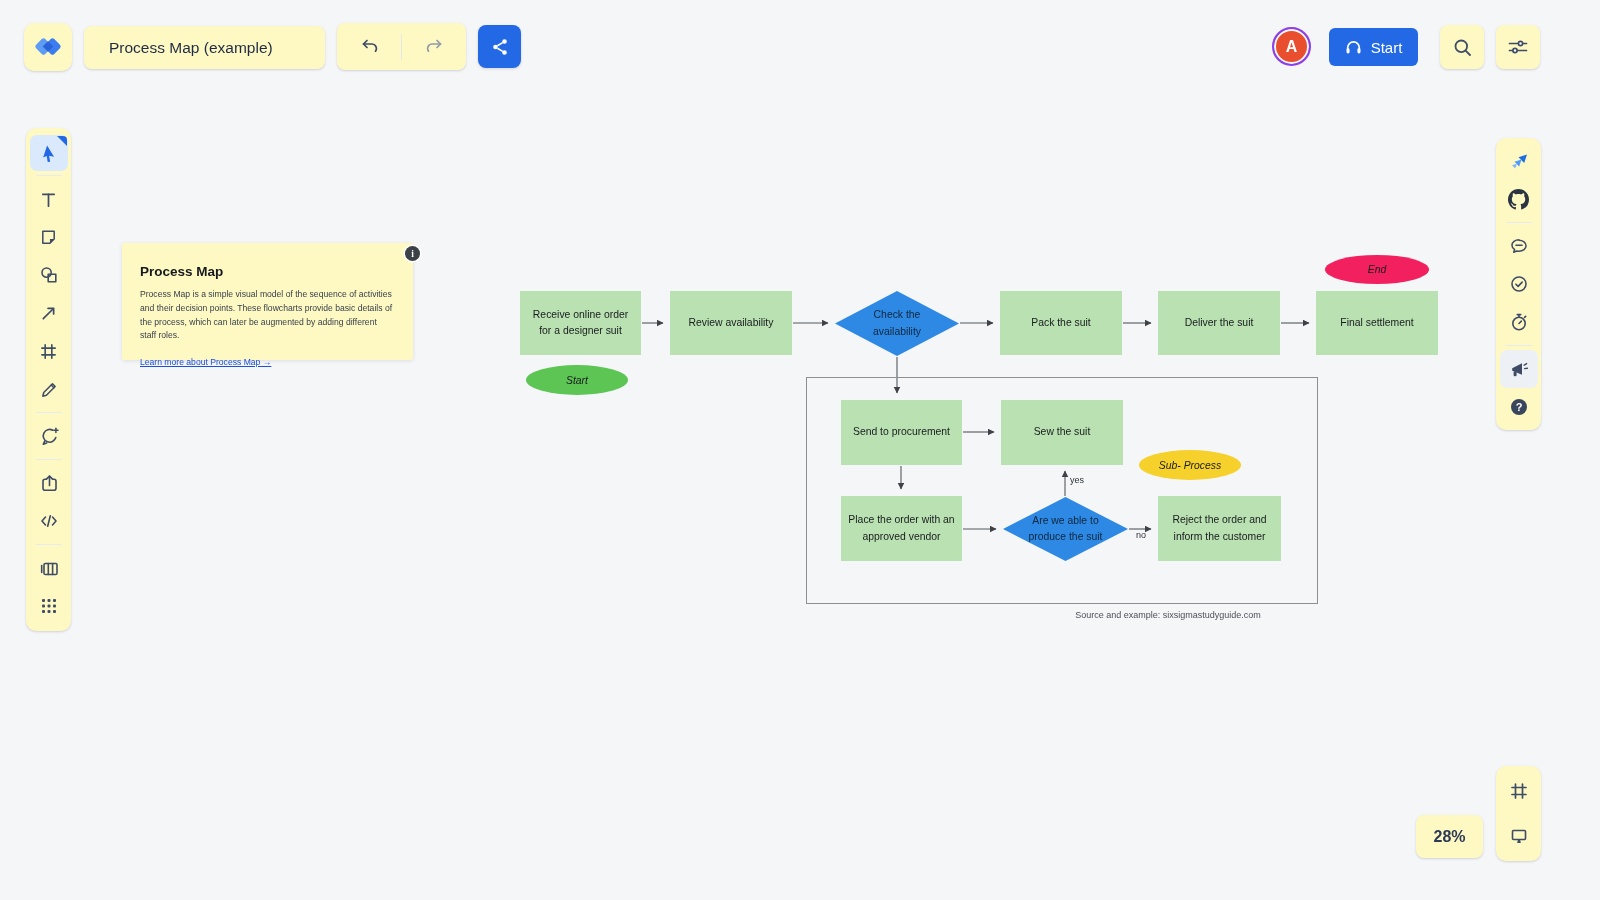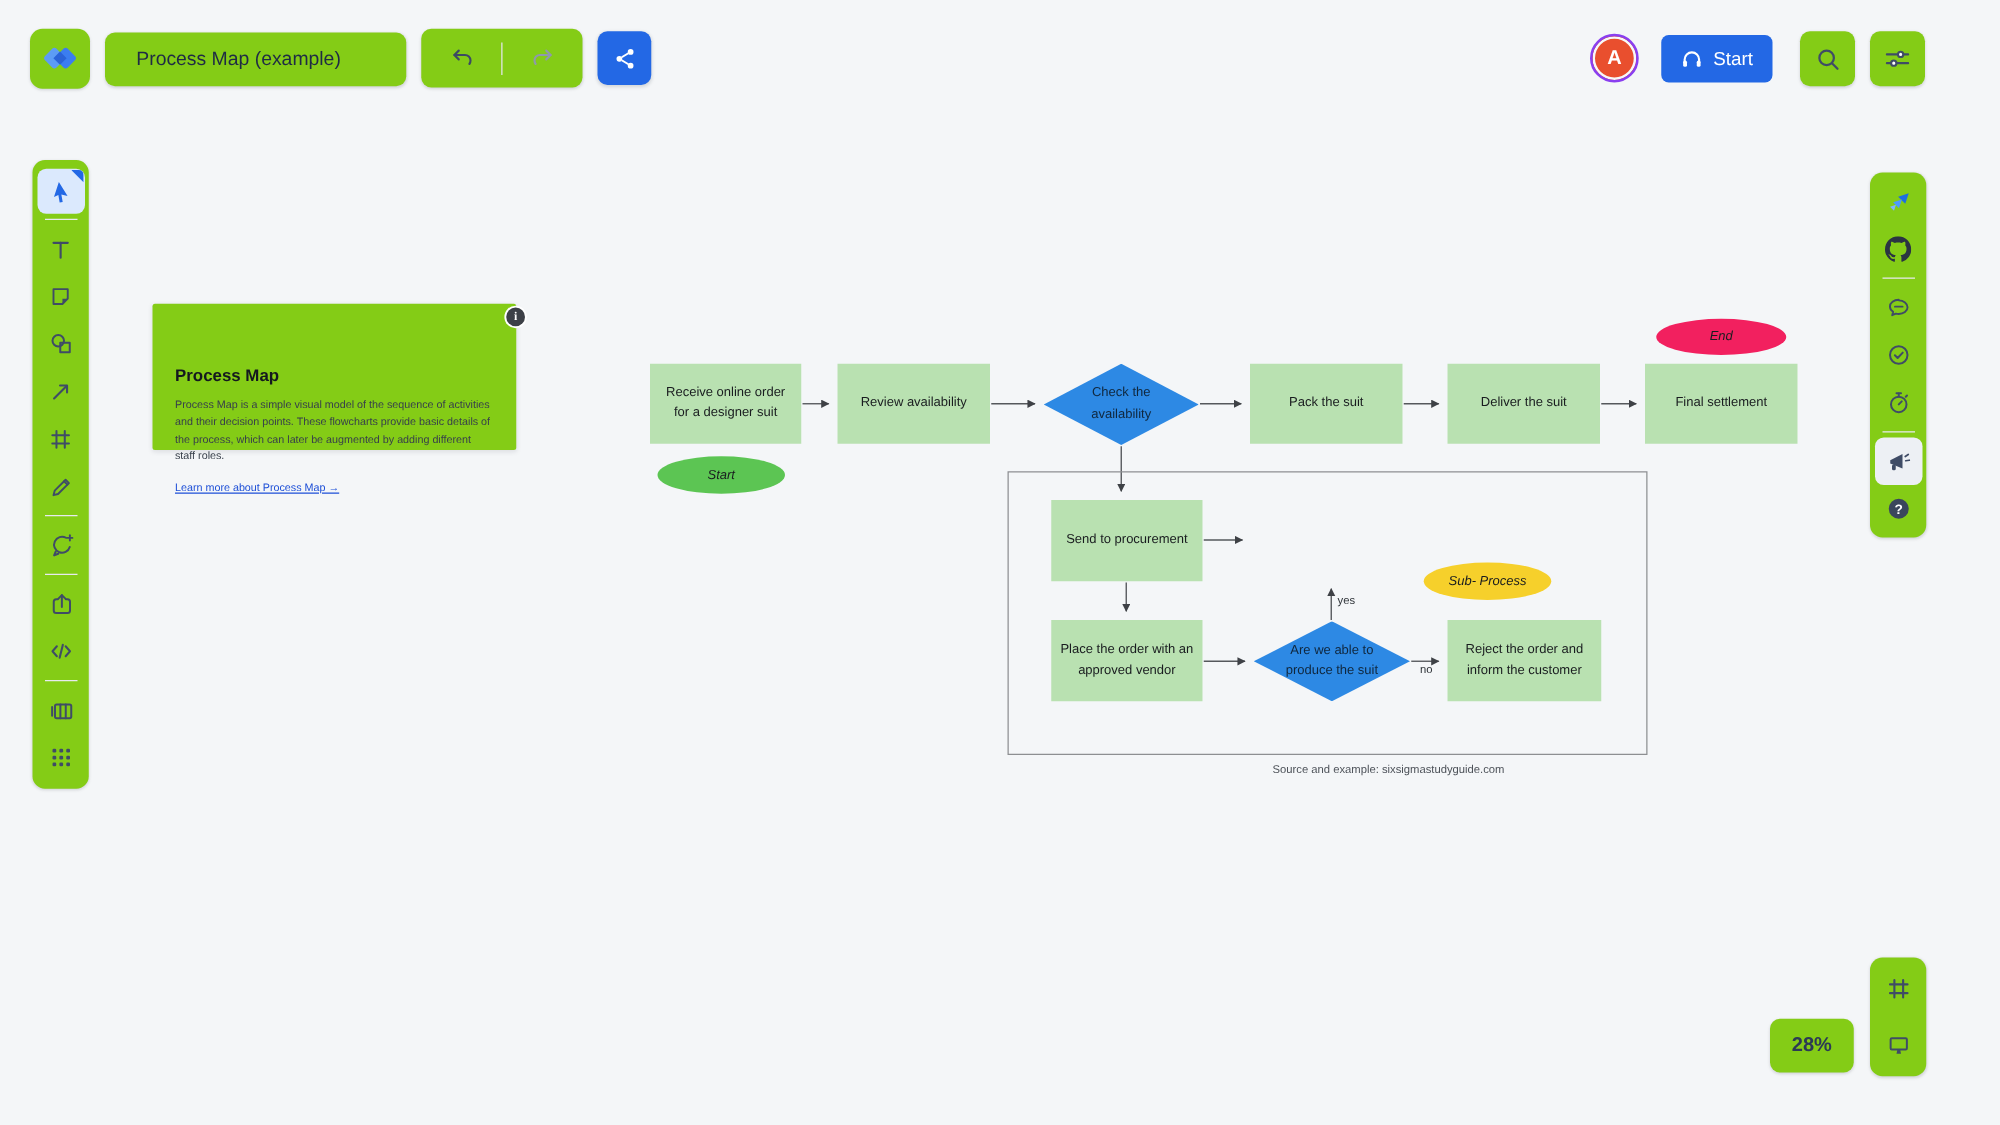--- a/index.html
+++ b/index.html
@@ -1,19 +1,19 @@
 <!DOCTYPE html>
 <html><head>
 <meta charset="utf-8">
 <style>
   * { margin:0; padding:0; box-sizing:border-box; }
   html,body { width:1600px; height:900px; overflow:hidden; }
   body { background:#f4f6f8; font-family:"Liberation Sans", sans-serif; position:relative; }
 
-  .card { position:absolute; background:#84cc16; border-radius:10px;
+  .card { position:absolute; background:#fef9c3; border-radius:10px;
           box-shadow:0 1px 3px rgba(16,24,40,.10), 0 1px 2px rgba(16,24,40,.06); }
 
   
   .logo-card { left:24px; top:23px; width:48px; height:48px; display:flex; align-items:center; justify-content:center; cursor:pointer; }
   .title-card { left:84px; top:26px; width:241px; height:43px; border-radius:8px; display:flex; align-items:center; padding-left:25px;
                 font-size:15.5px; color:#1f2b45; }
   .history-card { left:337px; top:23px; width:129px; height:47px; border-radius:8px; display:flex; align-items:center; }
   .history-btn { width:64px; height:100%; display:flex; align-items:center; justify-content:center; cursor:pointer; }
   .history-divider { width:1px; height:26px; background:#e3e6eb; }
   .share-btn { left:478px; top:25px; width:43px; height:43px; border-radius:8px; background:#2368e5; display:flex; align-items:center; justify-content:center; cursor:pointer; box-shadow:0 1px 3px rgba(16,24,40,.15); }
@@ -42,42 +42,42 @@
   .icon-fill { fill:#3f4c66; }
 
   
   .view-card { left:1496px; top:766px; width:45px; height:95px; display:flex; flex-direction:column; align-items:center; justify-content:space-evenly; }
   .zoom-card { left:1416px; top:815px; width:67px; height:43px; border-radius:8px; display:flex; align-items:center; justify-content:center;
                font-size:16px; font-weight:bold; color:#2c3a55; cursor:pointer; }
 
   
   .info-card { left:122px; top:243px; width:291px; height:117px; border-radius:2px;
                box-shadow:0 1px 4px rgba(16,24,40,.10); padding:21px 18px 0; }
-  .info-title { font-size:13.5px; font-weight:bold; color:#14181f; margin-bottom:9px;margin-top:29px; }
+  .info-title { font-size:13.5px; font-weight:bold; color:#14181f; margin-bottom:9px; }
   .info-body { font-size:8.6px; line-height:1.6; color:#38404b; margin-bottom:8px; }
   .info-link { font-size:8.6px; color:#1d4fd7; text-decoration:underline; cursor:pointer; display:inline-block; }
   .info-badge { position:absolute; right:-7px; top:3px; width:15px; height:15px; border-radius:50%；
                 background:#3c4047; }
   .info-badge { position:absolute; right:-7px; top:3px; width:15px; height:15px; border-radius:50%;
                 background:#3c4047; color:#fff; font-size:9.5px; font-weight:bold; font-family:"Liberation Serif",serif;
                 display:flex; align-items:center; justify-content:center; cursor:pointer;
                 box-shadow:0 0 0 1.5px #fff; }
 
   
   #canvas { position:absolute; inset:0; }
   .fc-box { position:absolute; background:#b9e1b1; display:flex; align-items:center; justify-content:center;
             text-align:center; font-size:10.4px; line-height:1.55; color:#191c1f; padding:4px 6px; cursor:pointer; }
   .fc-oval { position:absolute; border-radius:50%; display:flex; align-items:center; justify-content:center;
              font-size:10.4px; color:#191c1f; cursor:pointer;font-style:italic; }
   .fc-diamond { position:absolute; background:#2d89e4; clip-path:polygon(50% 0%,100% 50%,50% 100%,0% 50%);
                 display:flex; align-items:center; justify-content:center; text-align:center;
                 font-size:10.4px; line-height:1.55; color:#10273d; cursor:pointer; }
   .fc-subprocess { position:absolute; left:806px; top:377px; width:512px; height:227px; border:1px solid #8d8f92; }
   .edge-label { position:absolute; font-size:9px; color:#2e3338; }
-  .fc-caption { position:absolute; left:1018px; top:610px; width:300px; text-align:left; font-size:9px; color:#4c5158; }
+  .fc-caption { position:absolute; left:1018px; top:610px; width:300px; text-align:center; font-size:9px; color:#4c5158; }
   .edges { position:absolute; left:0; top:0; pointer-events:none; }
 </style>
 </head>
 <body>
 
 <div id="canvas">
 
   <svg class="edges" width="1600" height="900">
     <defs>
       <marker id="ah" markerWidth="8" markerHeight="8" refX="5.5" refY="3" orient="auto">
@@ -105,20 +105,21 @@
   <div class="fc-box" style="left:670px; top:291px; width:122px; height:64px;">Review availability</div>
   <div class="fc-diamond" style="left:835px; top:291px; width:124px; height:65px; padding:0 27px;">Check the availability</div>
   <div class="fc-box" style="left:1000px; top:291px; width:122px; height:64px;">Pack the suit</div>
   <div class="fc-box" style="left:1316px; top:291px; width:122px; height:64px;">Final settlement</div>
   <div class="fc-box" style="left:1158px; top:291px; width:122px; height:64px;">Deliver the suit</div>
 
   <div class="fc-oval" style="left:526px; top:365px; width:102px; height:30px; background:#5cc553;">Start</div>
   <div class="fc-oval" style="left:1325px; top:255px; width:104px; height:29px; background:#f2205f;">End</div>
 
   <div class="fc-box" style="left:841px; top:400px; width:121px; height:65px;">Send to procurement</div>
+  <div class="fc-box" style="left:1001px; top:400px; width:122px; height:65px;">Sew the suit</div>
   <div class="fc-oval" style="left:1139px; top:450px; width:102px; height:30px; background:#f6d02b;">Sub- Process</div>
   <div class="fc-box" style="left:841px; top:496px; width:121px; height:65px;">Place the order with an approved vendor</div>
   <div class="fc-diamond" style="left:1003px; top:497px; width:125px; height:64px; padding:0 19px;">Are we able to produce the suit</div>
   <div class="fc-box" style="left:1158px; top:496px; width:123px; height:65px;">Reject the order and inform the customer</div>
 
   <span class="edge-label" style="left:1070px; top:475px;">yes</span>
   <span class="edge-label" style="left:1136px; top:530px;text-align:right;">no</span>
 
   <div class="fc-caption">Source and example: sixsigmastudyguide.com</div>
 </div>

